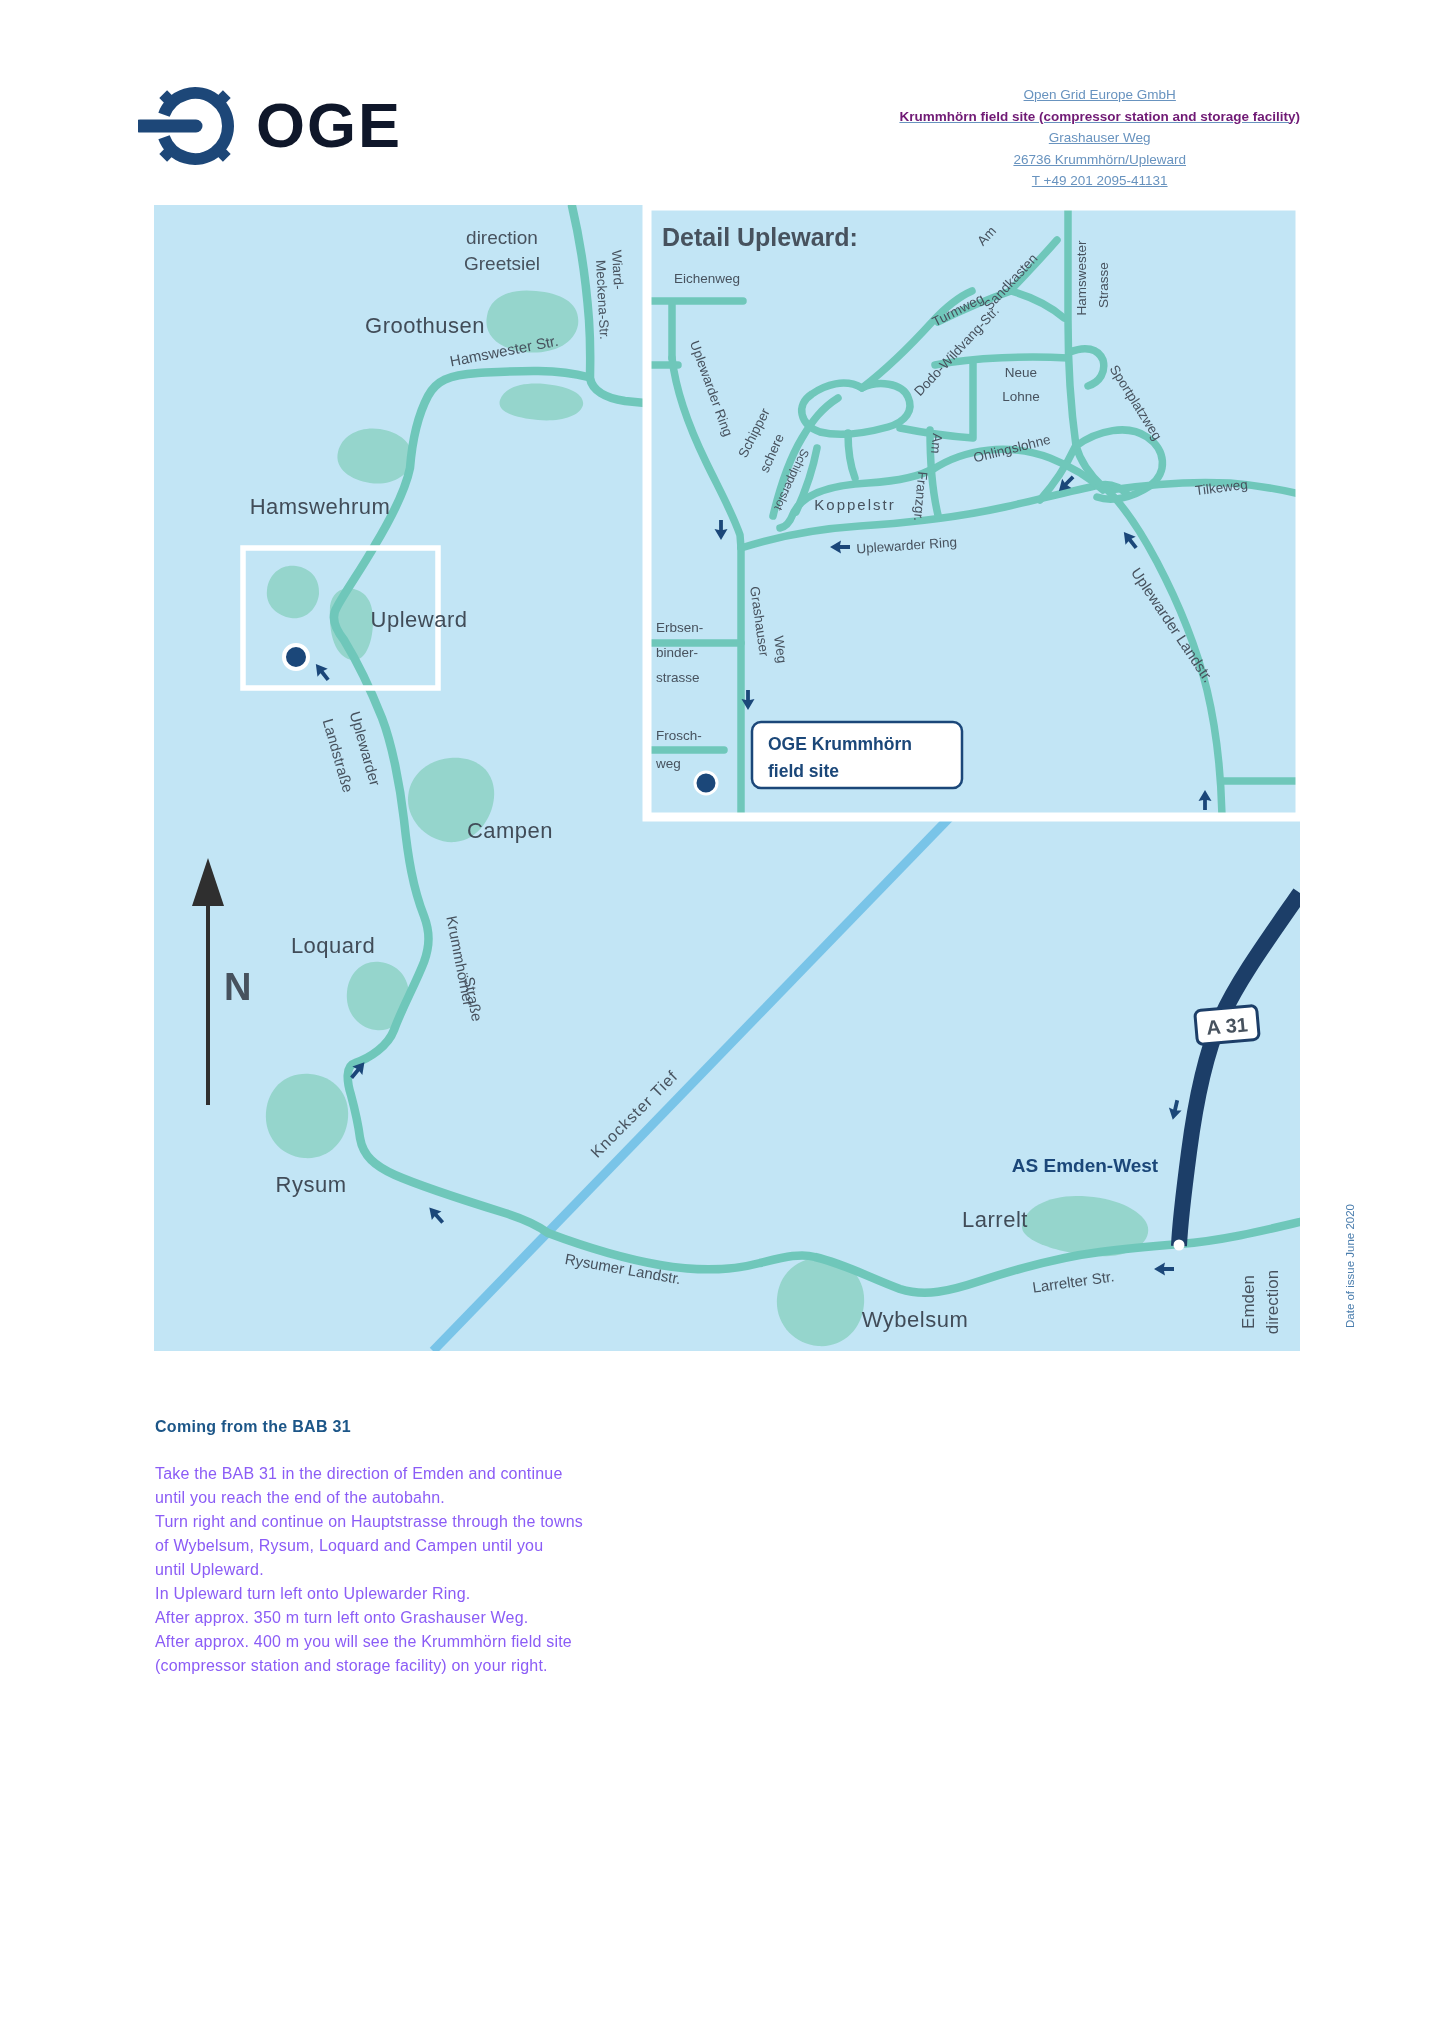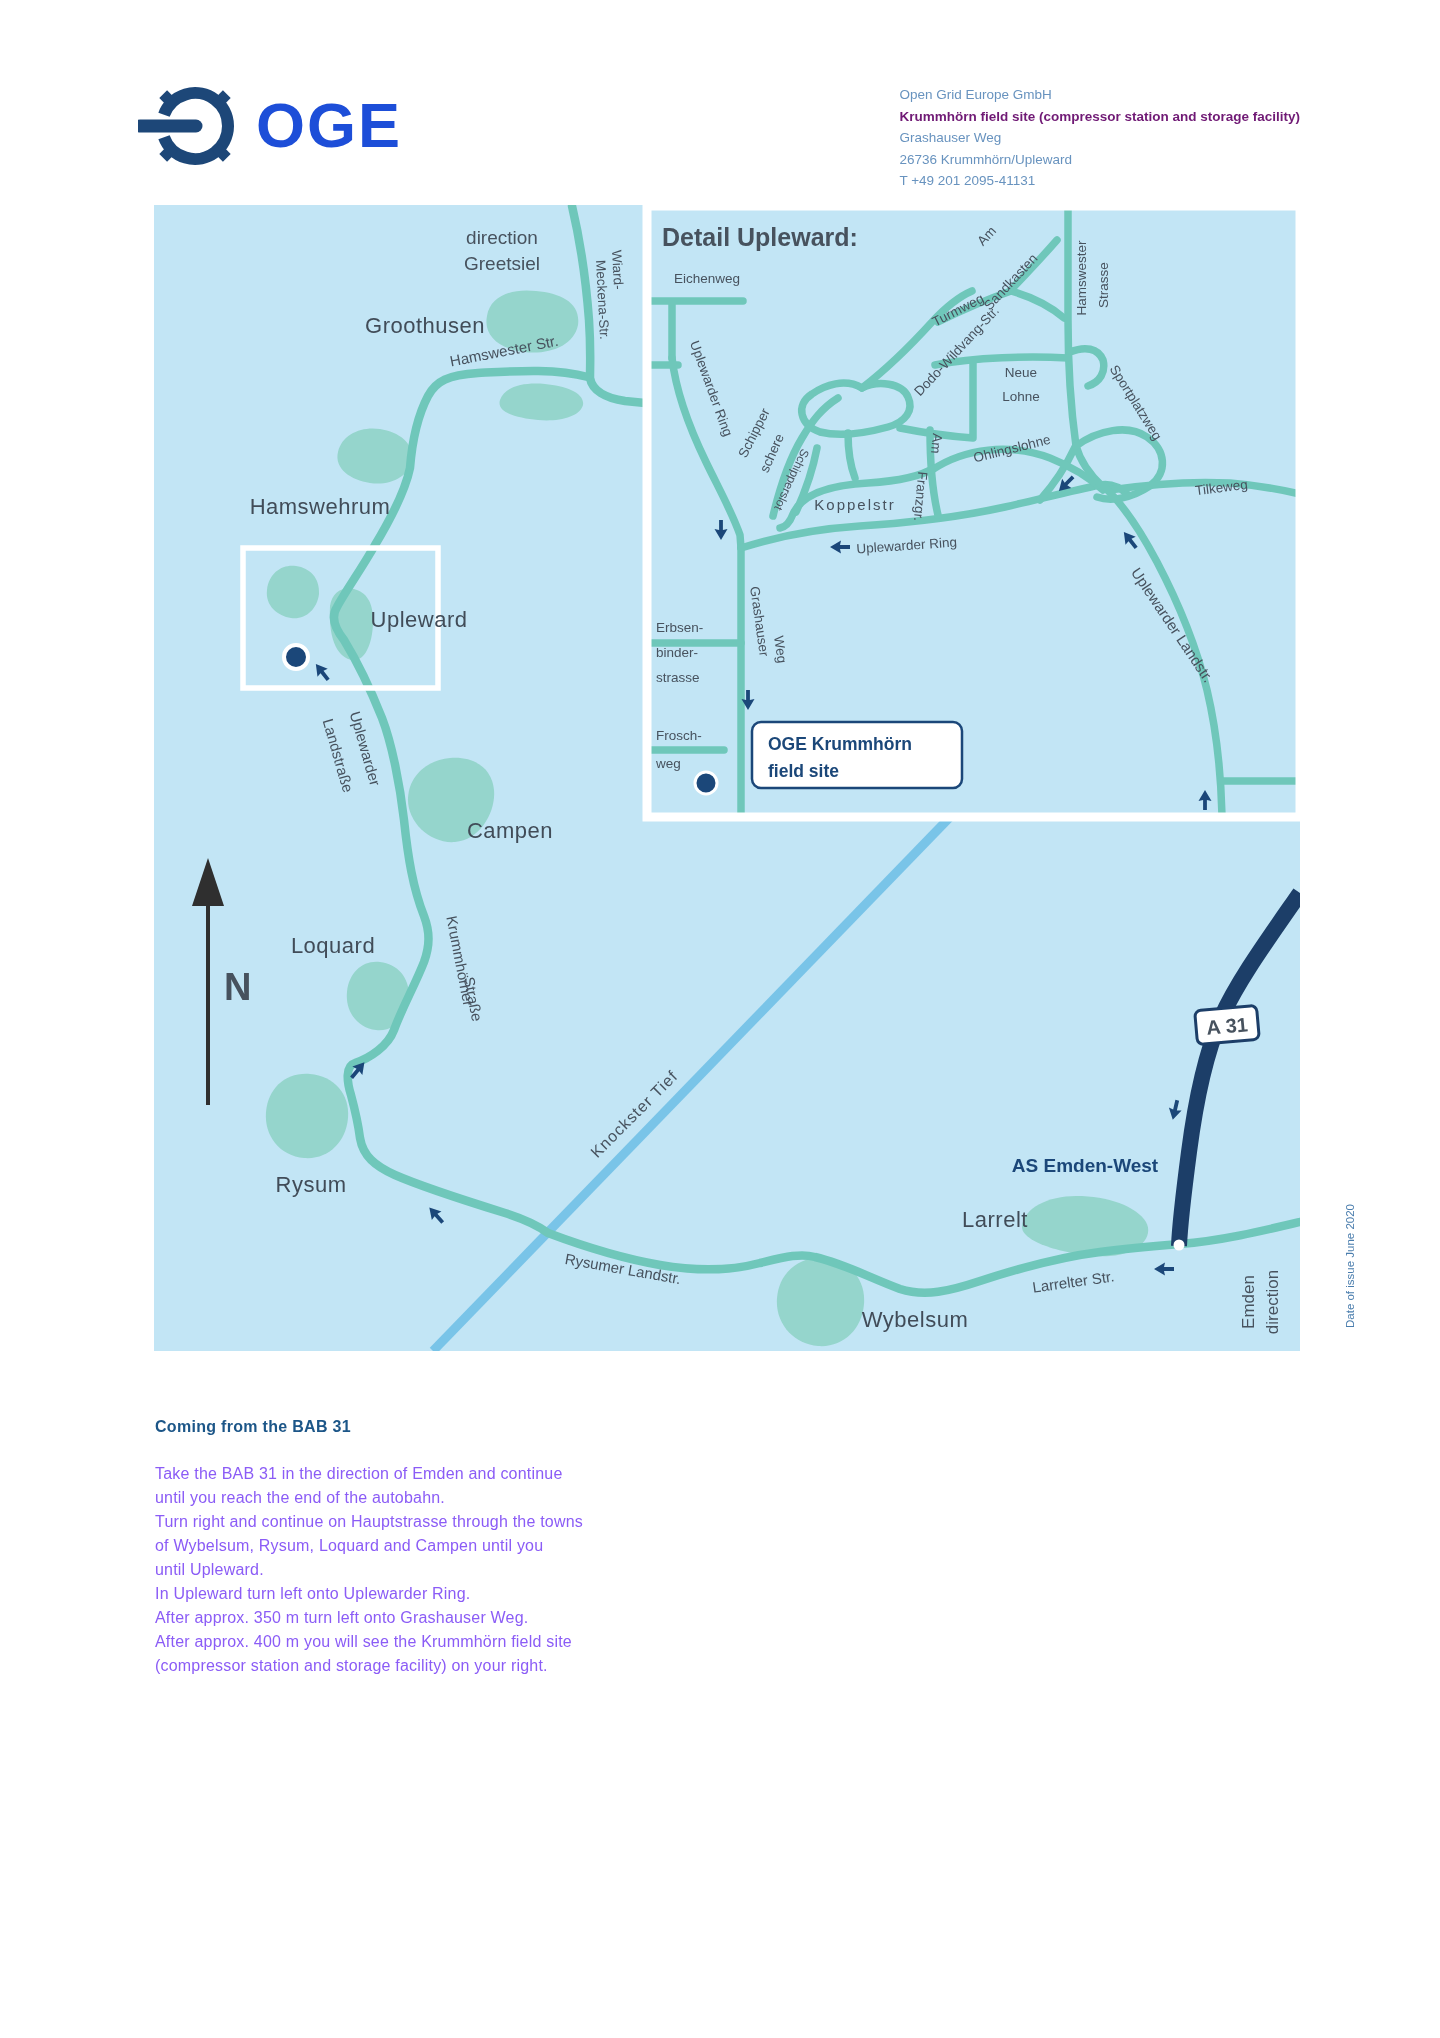--- a/index.html
+++ b/index.html
@@ -1,22 +1,22 @@
 <!DOCTYPE html>
 <html><head>
 <meta charset="utf-8">
 <style>
   html,body{margin:0;padding:0;}
   body{width:1440px;height:2038px;position:relative;background:#ffffff;
        font-family:"Liberation Sans",sans-serif;overflow:hidden;}
   .abs{position:absolute;}
   
   #logo-mark{left:138px;top:80px;}
-  #logo-text{left:256px;top:94px;font-size:63px;font-weight:800;color:#1d4ed8;letter-spacing:2px;line-height:1;}
-  #addr{right:140px;top:84px;text-align:left;font-size:13.5px;line-height:21.5px;color:#6893bf;}
+  #logo-text{left:256px;top:94px;font-size:63px;font-weight:800;color:#0f172a;letter-spacing:2px;line-height:1;}
+  #addr{right:140px;top:84px;text-align:center;font-size:13.5px;line-height:21.5px;color:#6893bf;text-decoration:underline;}
   #addr .bold{font-weight:bold;color:#701a75;}
   
   #map-svg{left:154px;top:205px;}
   svg{font-family:"Liberation Sans",sans-serif;}
   svg text{fill:#47525e;}
   text.town{font-size:22px;fill:#414c58;letter-spacing:0.5px;}
   text.street{font-size:13.5px;}
   text.street15{font-size:15px;}
   text.navy{fill:#1b4779;font-weight:bold;}
   

